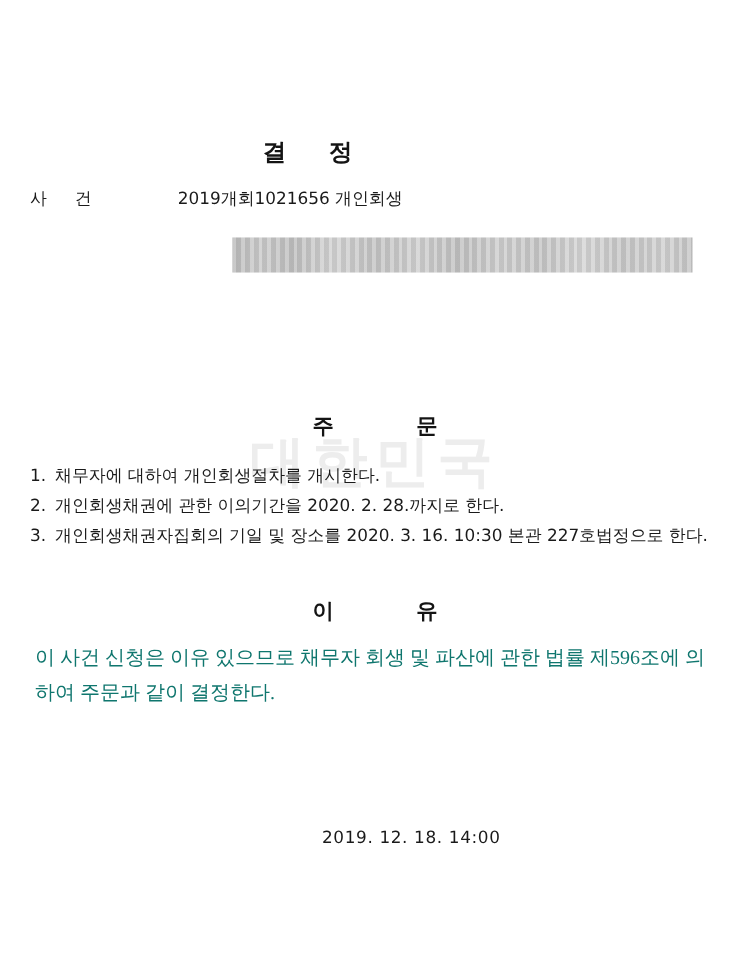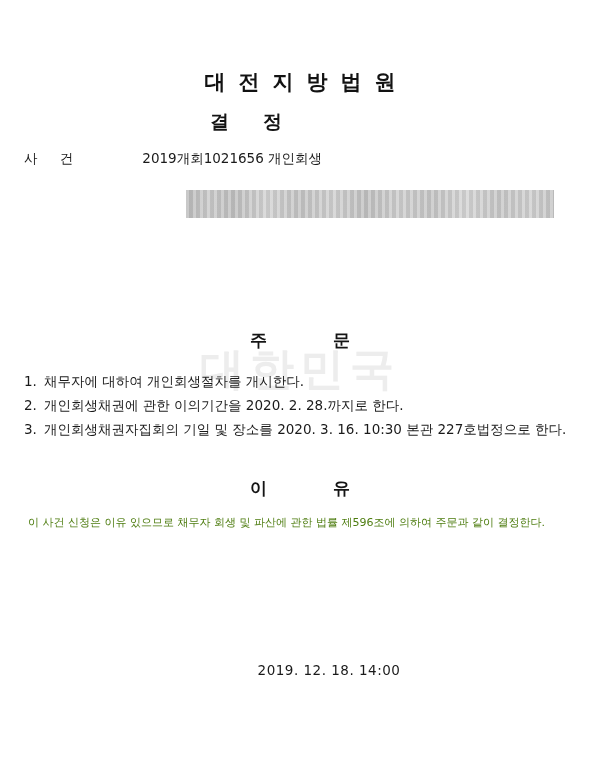--- a/index.html
+++ b/index.html
@@ -138,23 +138,24 @@
   }
   .order-text {
     flex: 1 1 auto;
   }
   
   .reason-body {
     position: absolute;
     top: 513px;
     left: 28px;
     width: 548px;
-    font-size: 11px;
+    font-size: 16px;
     line-height: 1.75;
-    color: #4d7c0f;
+    color: #0f766e;
+    font-family: Liberation Serif, serif;
   }
   
   .date-line {
     position: absolute;
     top: 662px;
     left: 0;
     width: 600px;
     text-align: center;
     font-size: 13.5px;
     color: #1a1a1a;
@@ -183,21 +184,20 @@
     box-shadow: inset 0 0 0 1px #ffffff;
   }
 </style>
 </head>
 <body>
 
 <div class="page">
 
   <div class="watermark">대한민국</div>
 
-  <div class="court-title">대전지방법원</div>
   <div class="doc-kind">결정</div>
 
   <div class="field-row" id="row-case">
     <span class="field-label">사        건</span>
     <span class="field-value">2019개회1021656   개인회생</span>
   </div>
 
 
   <div class="redaction-bar"></div>
 

